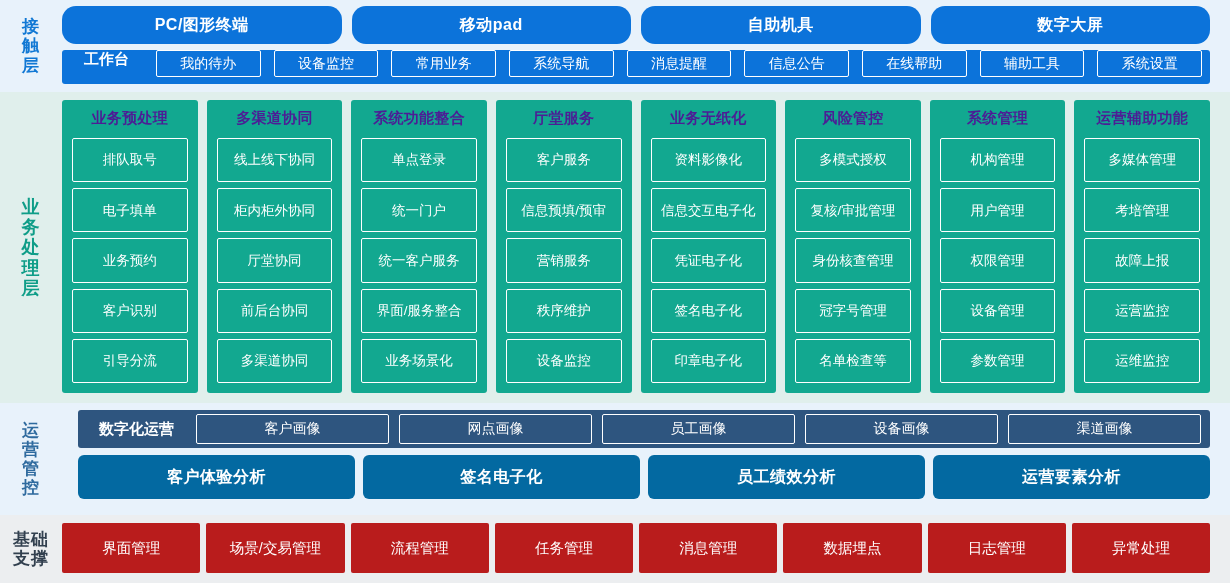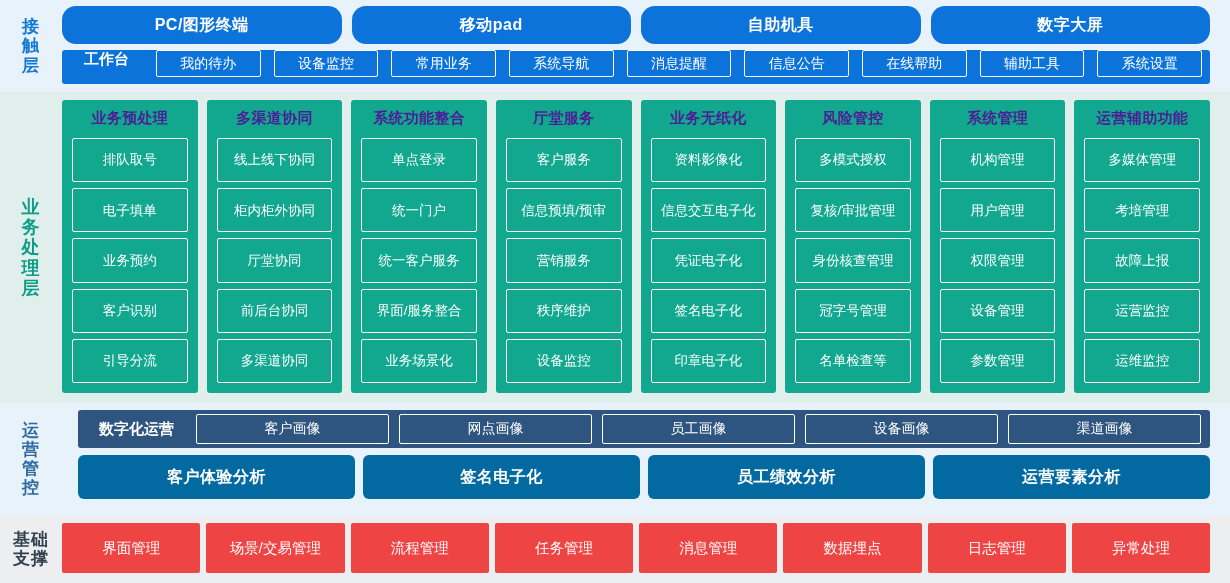--- a/index.html
+++ b/index.html
@@ -88,21 +88,21 @@
     font-size:16px;font-weight:bold;letter-spacing:.5px;
     display:flex;align-items:center;justify-content:center;
   }
 
   
   .layer-base{background:#eceef0;height:68px;}
   .layer-base .band-label{color:#32404f;}
   .base-body{padding:8px 20px 10px 0;}
   .base-row{display:flex;gap:6px;height:100%;}
   .base-chip{
-    flex:1 1 0;background:#ef4444;color:#fff;border-radius:2px;
+    flex:1 1 0;background:#b91c1c;color:#fff;border-radius:2px;
     font-size:14.5px;display:flex;align-items:center;justify-content:center;
     white-space:nowrap;
   }
 </style>
 </head>
 <body>
 
 <div id="root">
 
   <section class="band layer-touch">

